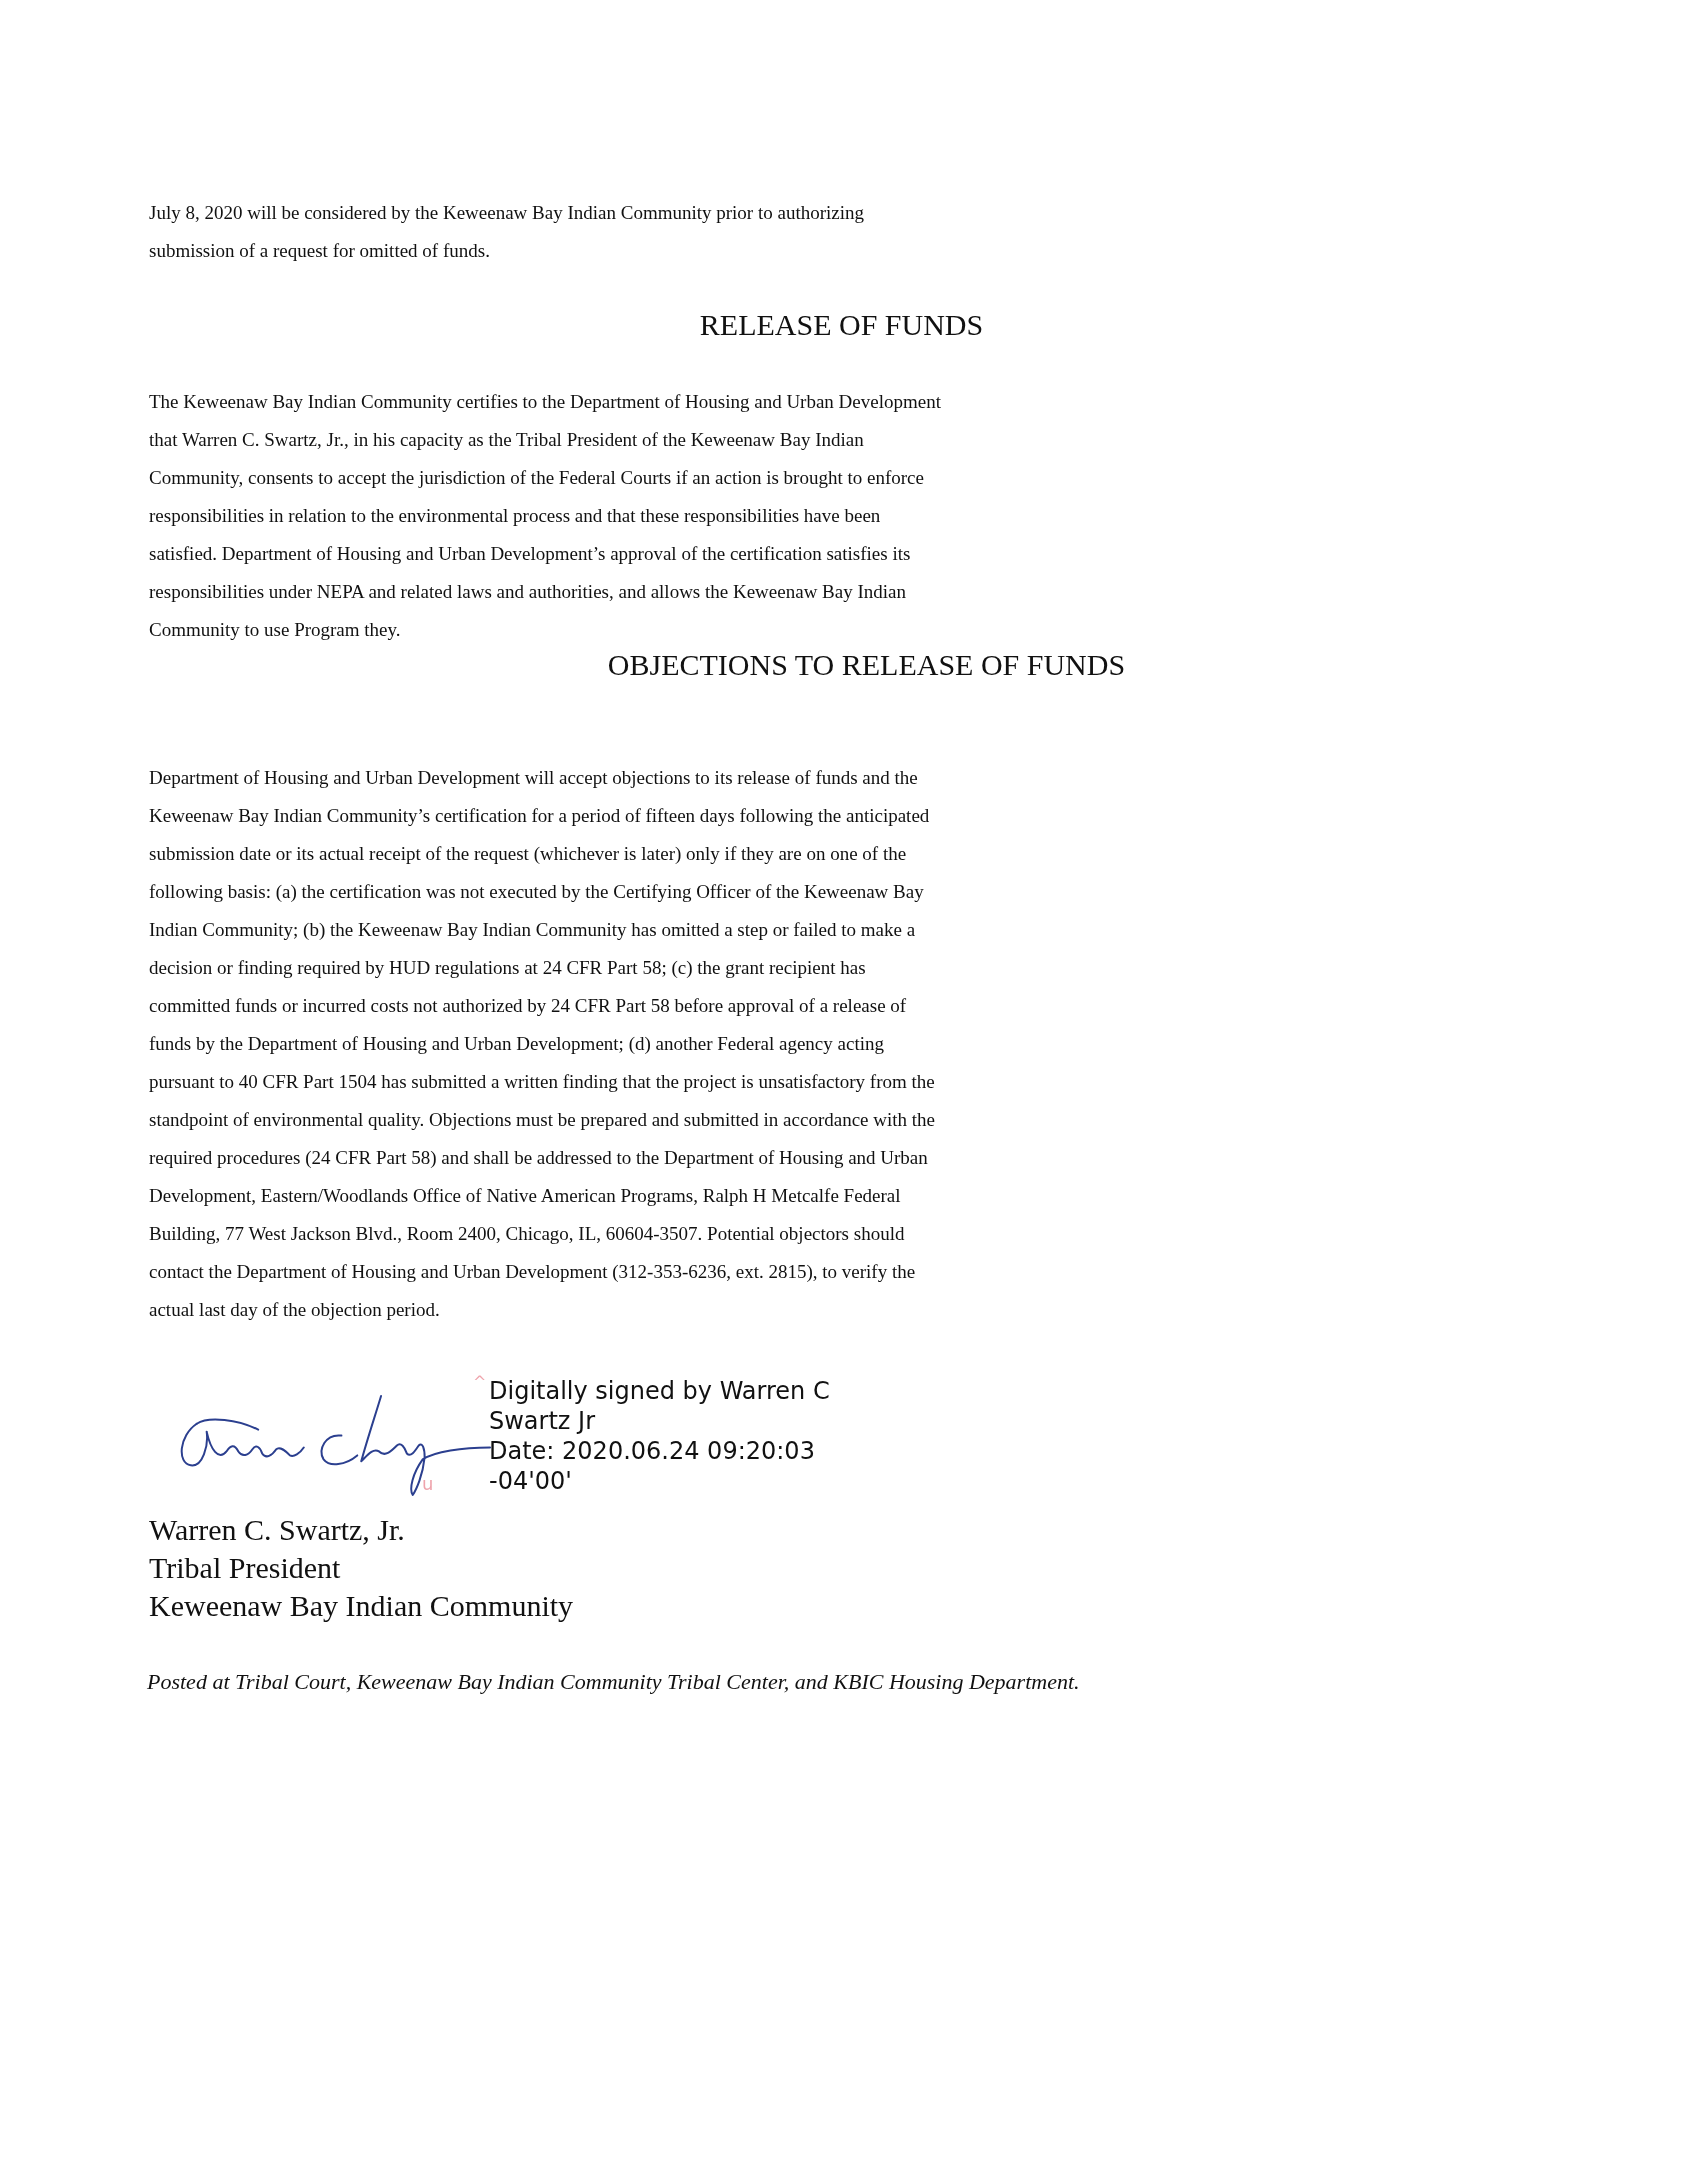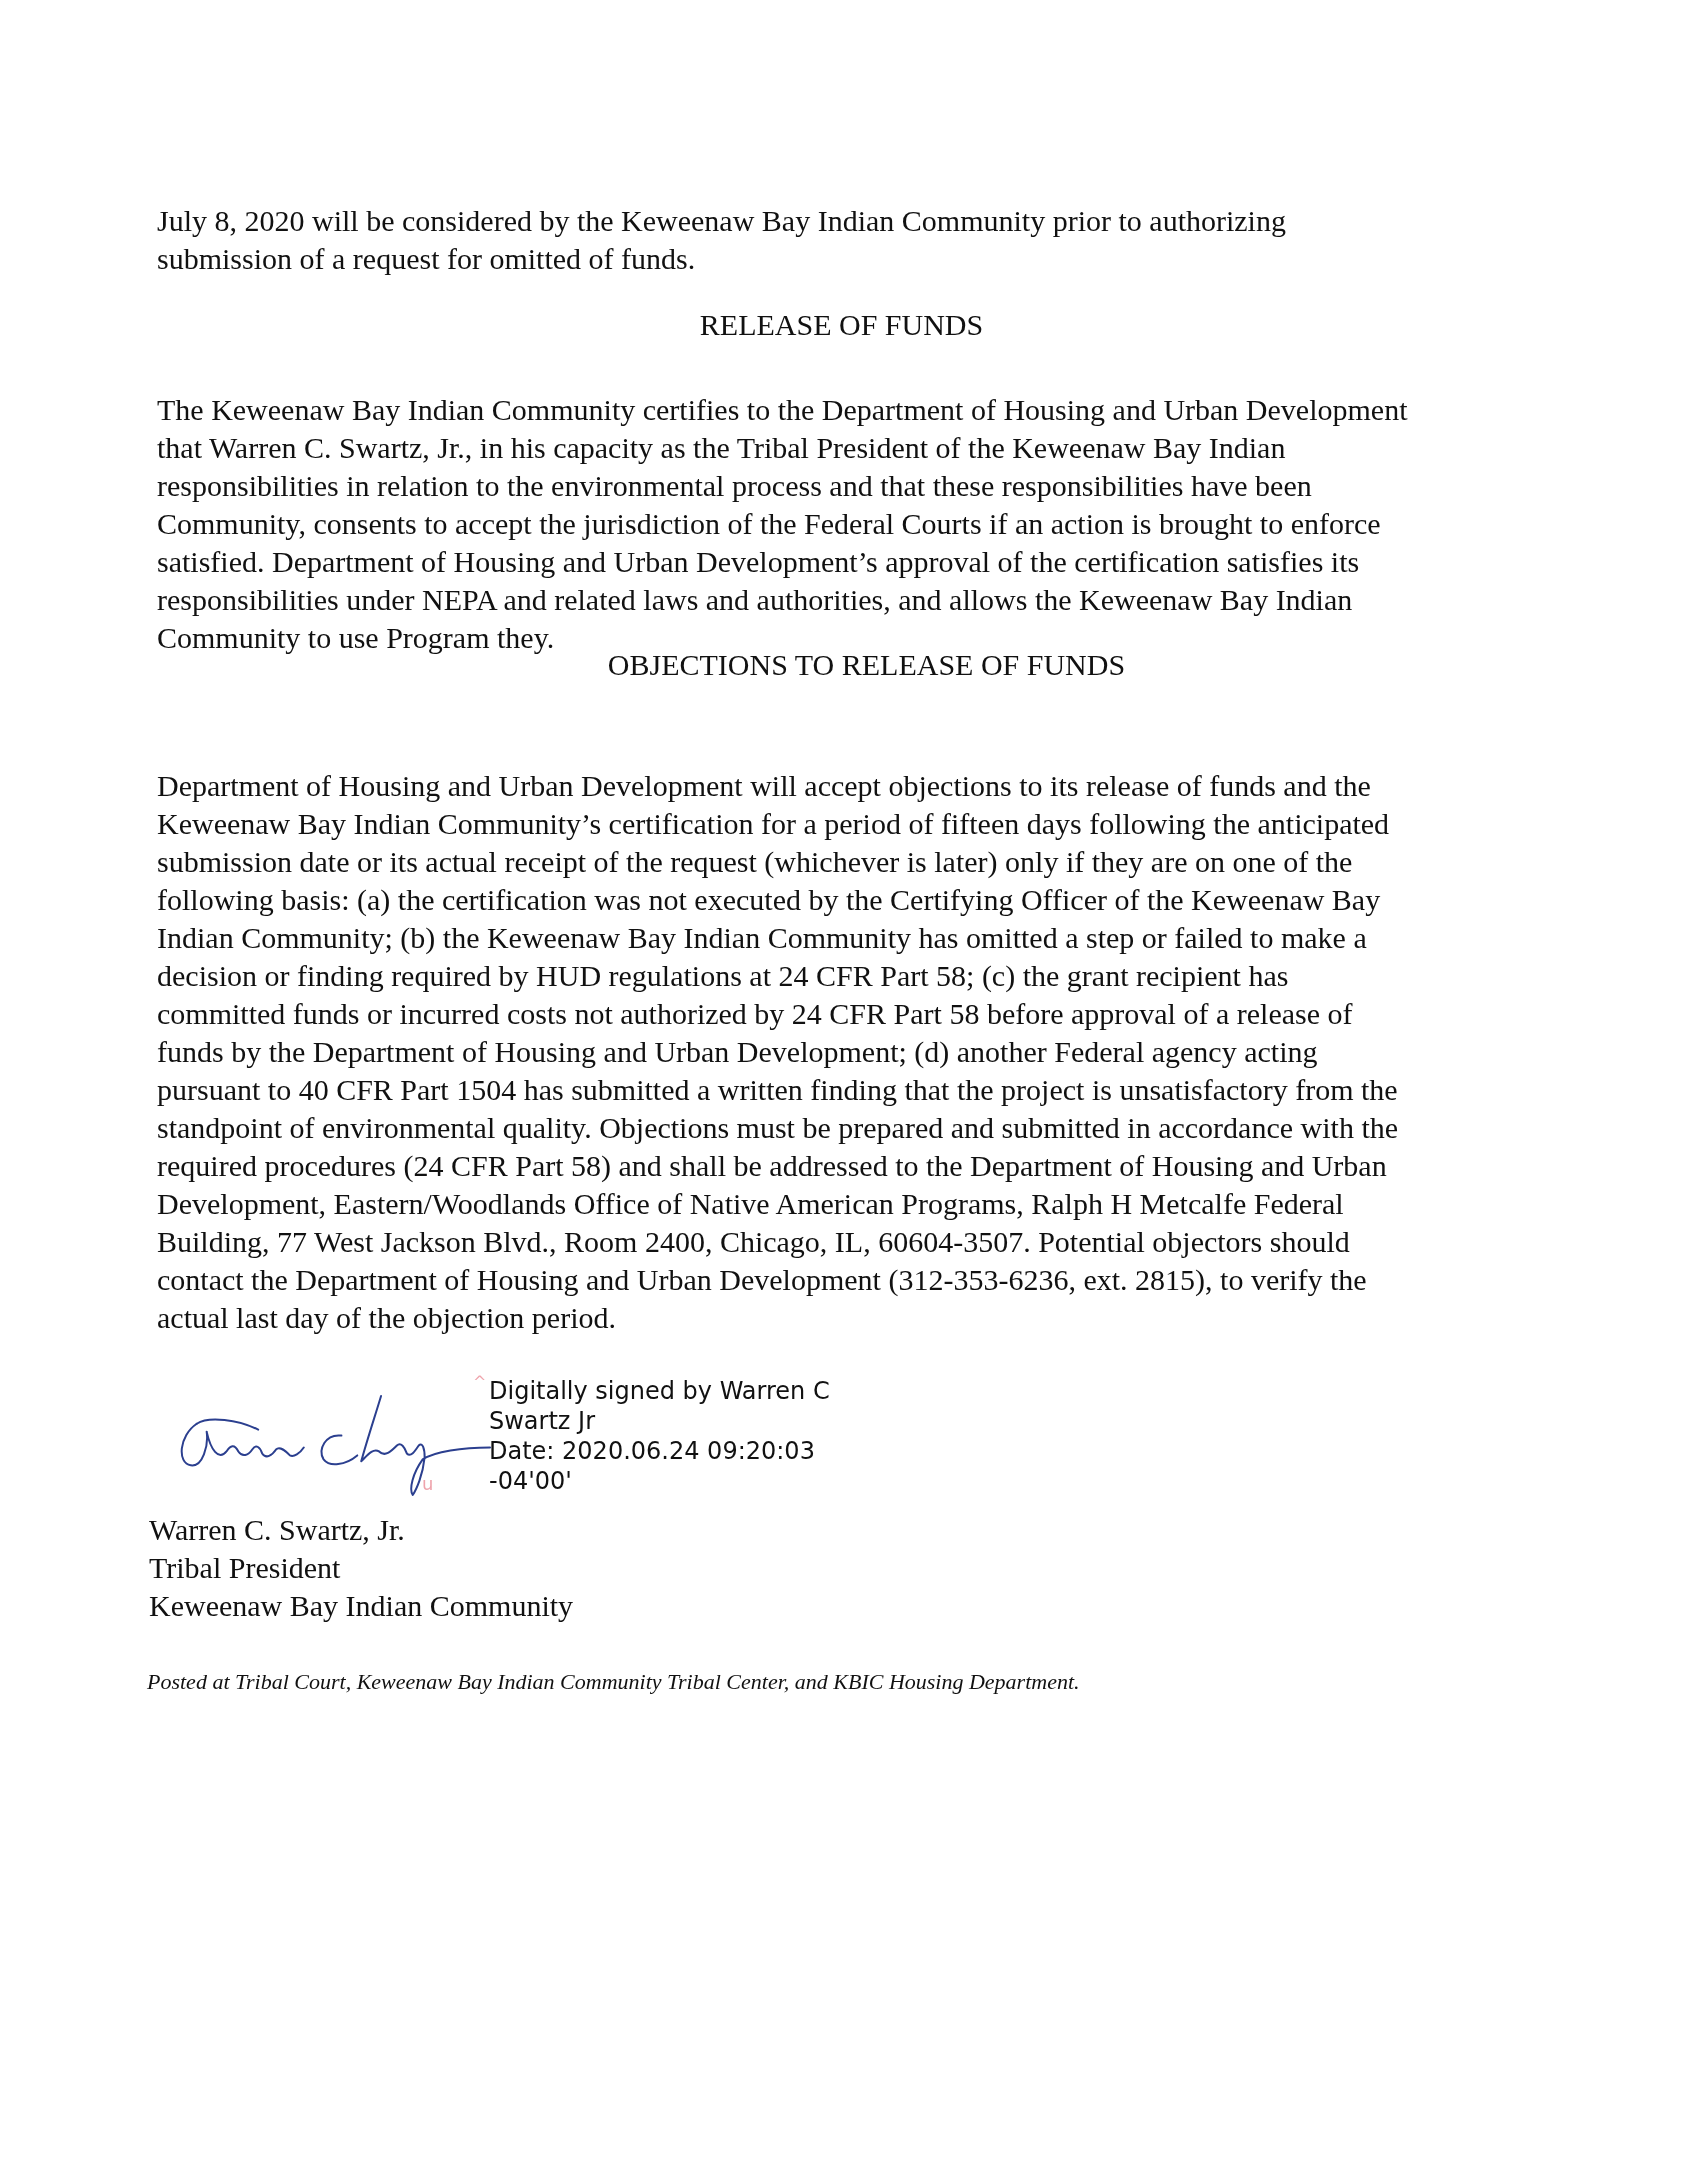--- a/index.html
+++ b/index.html
@@ -1,19 +1,19 @@
 <!DOCTYPE html>
 <html><head>
 <meta charset="utf-8">
 <style>
   html, body { margin: 0; padding: 0; background: #ffffff; }
   body { width: 1683px; height: 2178px; position: relative; overflow: hidden; }
   .page { position: absolute; left: 0; top: 0; width: 1683px; height: 2178px; background: #fff; }
   .serif { font-family: "Liberation Serif", "DejaVu Serif", serif; color: #111; }
-  .para { position: absolute; left: 149px; width: 1406px; font-size: 30px; line-height: 38px; margin: 8px; }
+  .para { position: absolute; left: 149px; width: 1406px; font-size: 19px; line-height: 38px; margin: 0; }
   .line { display: block; white-space: nowrap; }
   .heading { position: absolute; left: 0; width: 1683px; text-align: center; font-size: 30px; margin: 0; font-weight: normal; }
   .sigblock { position: absolute; left: 149px; top: 1366px; width: 693px; height: 149px; }
   .sig-svg { position: absolute; left: 20px; top: 20px; }
   .dsig { position: absolute; left: 489px; top: 1376px; font-family: "DejaVu Sans", sans-serif; font-size: 24px; line-height: 30px; color: #111; }
   .dsig .line { white-space: nowrap; }
   .signer { position: absolute; left: 149px; top: 1511px; font-size: 30px; line-height: 38px; }
   .footer-note { position: absolute; left: 147px; top: 1669px; font-size: 22px; font-style: italic; white-space: nowrap; }
   .stamp-mark { position: absolute; color: #e25b6a; opacity: .55; font-family: "DejaVu Sans", sans-serif; }
 </style>
@@ -25,22 +25,22 @@
   <p class="para serif" style="top:194px;">
     <span class="line">July 8, 2020 will be considered by the Keweenaw Bay Indian Community prior to authorizing</span>
     <span class="line">submission of a request for omitted of funds.</span>
   </p>
 
   <h2 class="heading serif" style="top:308px;">RELEASE OF FUNDS</h2>
 
   <p class="para serif" style="top:383px;">
     <span class="line">The Keweenaw Bay Indian Community certifies to the Department of Housing and Urban Development</span>
     <span class="line">that Warren C. Swartz, Jr., in his capacity as the Tribal President of the Keweenaw Bay Indian</span>
+    <span class="line">Community, consents to accept the jurisdiction of the Federal Courts if an action is brought to enforce</span>
     <span class="line">responsibilities in relation to the environmental process and that these responsibilities have been</span>
-    <span class="line">Community, consents to accept the jurisdiction of the Federal Courts if an action is brought to enforce</span>
     <span class="line">satisfied. Department of Housing and Urban Development’s approval of the certification satisfies its</span>
     <span class="line">responsibilities under NEPA and related laws and authorities, and allows the Keweenaw Bay Indian</span>
     <span class="line">Community to use Program they.</span>
   </p>
 
   <h2 class="heading serif" style="top:648px;margin-left:25px;">OBJECTIONS TO RELEASE OF FUNDS</h2>
 
   <p class="para serif" style="top:759px;">
     <span class="line">Department of Housing and Urban Development will accept objections to its release of funds and the</span>
     <span class="line">Keweenaw Bay Indian Community’s certification for a period of fifteen days following the anticipated</span>

